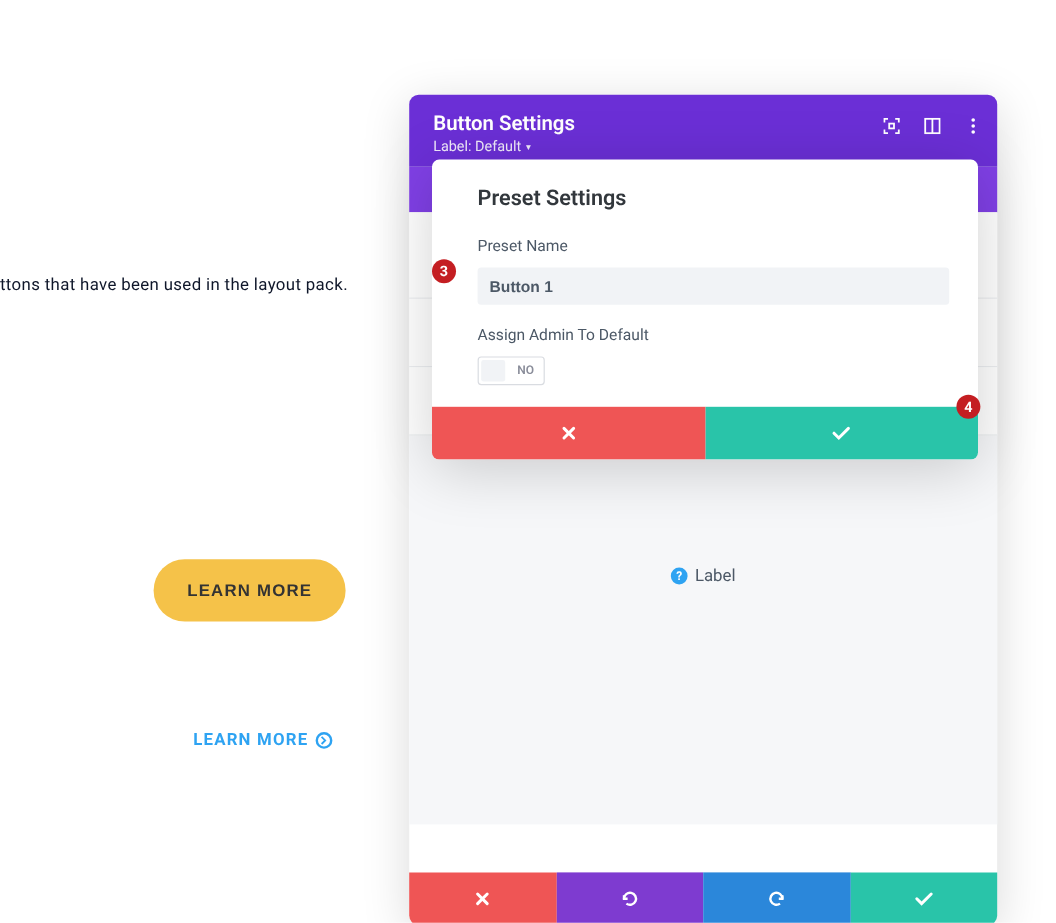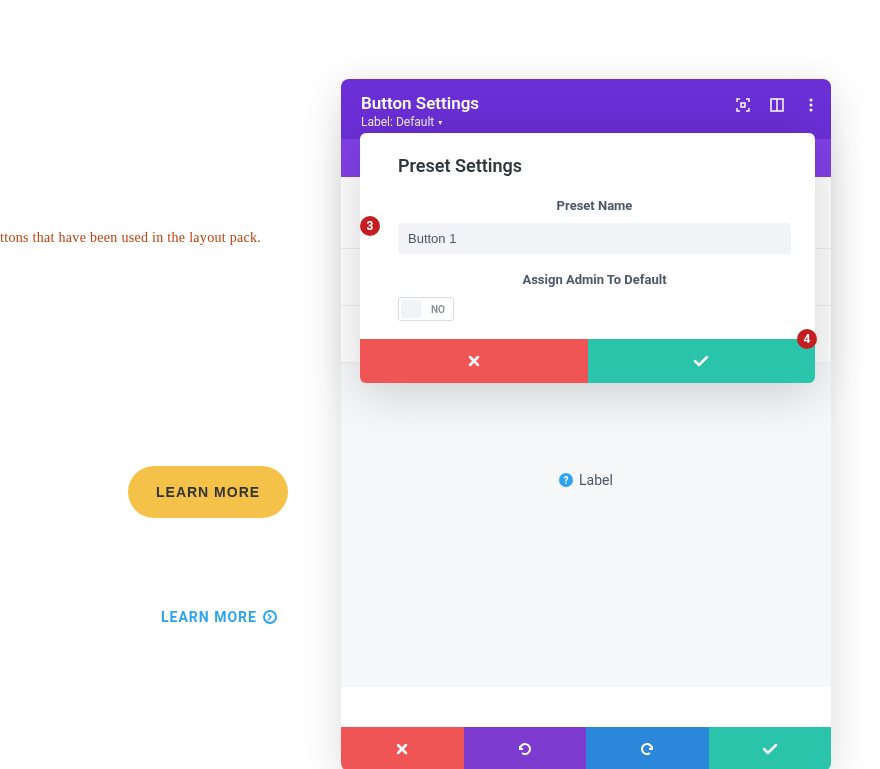--- a/index.html
+++ b/index.html
@@ -18,23 +18,22 @@
       top: 0;
       width: 880px;
       height: 769px;
     }
 
     .bg-text {
       position: absolute;
       left: 0;
       top: 230px;
       font-size: 14px;
-      color: #c2410c;
+      color: #0f172a;
       letter-spacing: 0.3px;
-      font-family: Liberation Serif, serif;
     }
 
     .btn-learn-1 {
       position: absolute;
       left: 128px;
       top: 466px;
       background: #f5c249;
       color: #333;
       font-weight: 700;
       font-size: 14px;
@@ -228,34 +227,34 @@
       padding: 22px 24px 18px 38px;
     }
     .preset-title {
       font-size: 18px;
       font-weight: 600;
       color: #32373c;
       margin-bottom: 22px;
     }
     .field-label {
       font-size: 13px;
-      font-weight: 700;
+      font-weight: 400;
       color: #4c5866;
       margin-bottom: 10px;
-      text-align: center;
     }
     .field-input {
       width: 100%;
       background: #f1f3f6;
       border: none;
       border-radius: 3px;
       padding: 8px 10px;
       font-size: 13px;
       color: #4c5866;
       margin-bottom: 18px;
+      font-weight: bold;
     }
     .toggle-row {
       display: flex;
       align-items: center;
     }
     .toggle {
       width: 56px;
       height: 24px;
       background: #fff;
       border: 1px solid #d9dce1;

